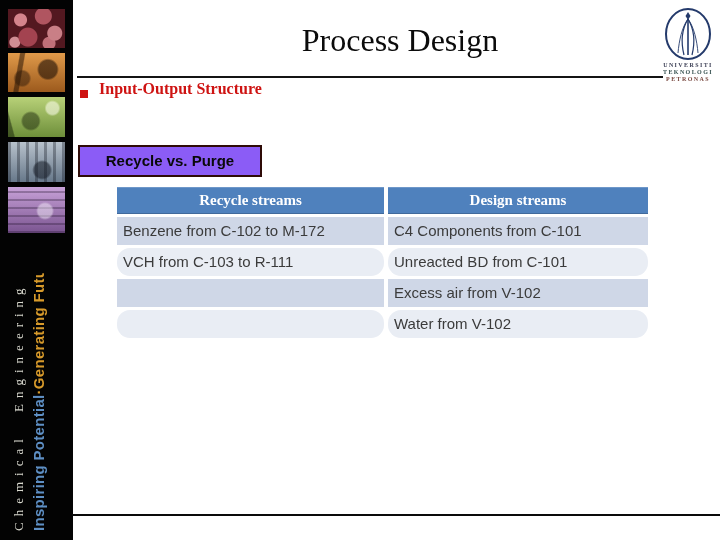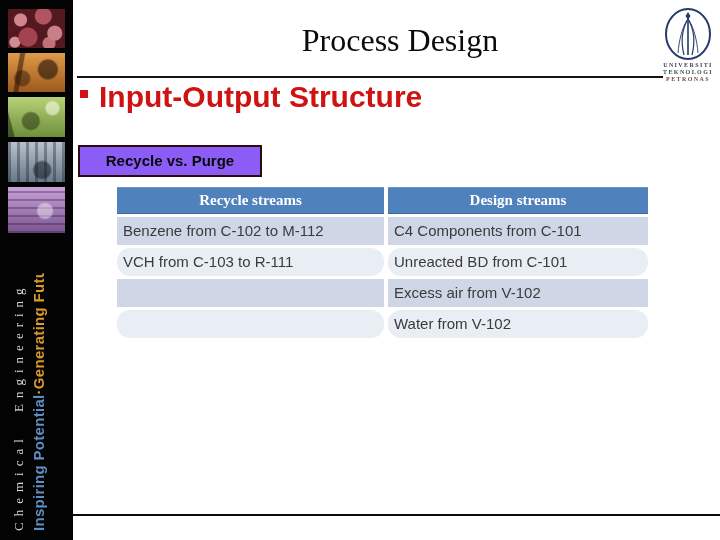--- a/index.html
+++ b/index.html
@@ -63,21 +63,21 @@
   .logo svg { display:block; margin:0 auto; }
   .logo-line { font-family:"Liberation Serif", serif; font-size:6px; font-weight:bold;
     letter-spacing:1.4px; line-height:7px; }
   .logo-line-1 { color:#3c3f55; }
   .logo-line-2 { color:#35504f; }
   .logo-line-3 { color:#7a4a42; }
 
   
   .bullet-sq { position:absolute; left:80px; top:90px; width:8px; height:8px; background:#ce1312; }
   .heading { position:absolute; left:99px; top:80px;
-    font-family:Liberation Sans, sans-serif; font-weight:bold; font-size:30px; color:#ce1312; }
+    font-family:Liberation Serif, serif; font-weight:bold; font-size:16px; color:#ce1312; }
 
   
   .callout { position:absolute; left:78px; top:145px; width:184px; height:32px;
     background:#8b5cf6; border:2px solid #2e0b07; text-align:center;
     font-size:15px; font-weight:bold; color:#090909; line-height:27px; }
 
   
   .ptable { position:absolute; left:117px; top:187px; width:531px; }
   .trow { display:grid; grid-template-columns:267px 260px; column-gap:4px; margin-bottom:3px; }
   .tcell { height:28px; line-height:28px; font-size:15px; color:#3b3b3b;
@@ -132,21 +132,21 @@
   <div class="heading">Input-Output Structure</div>
 
   <div class="callout">Recycle vs. Purge</div>
 
   <div class="ptable">
     <div class="trow">
       <div class="tcell th">Recycle streams</div>
       <div class="tcell th">Design streams</div>
     </div>
     <div class="trow">
-      <div class="tcell band-dark">Benzene from C-102 to M-112</div>
+      <div class="tcell band-dark">Benzene from C-102 to M-172</div>
       <div class="tcell band-dark">C4 Components from C-101</div>
     </div>
     <div class="trow">
       <div class="tcell band-light">VCH from C-103 to R-111</div>
       <div class="tcell band-light">Unreacted BD from C-101</div>
     </div>
     <div class="trow">
       <div class="tcell band-dark"></div>
       <div class="tcell band-dark">Excess air from V-102</div>
     </div>

